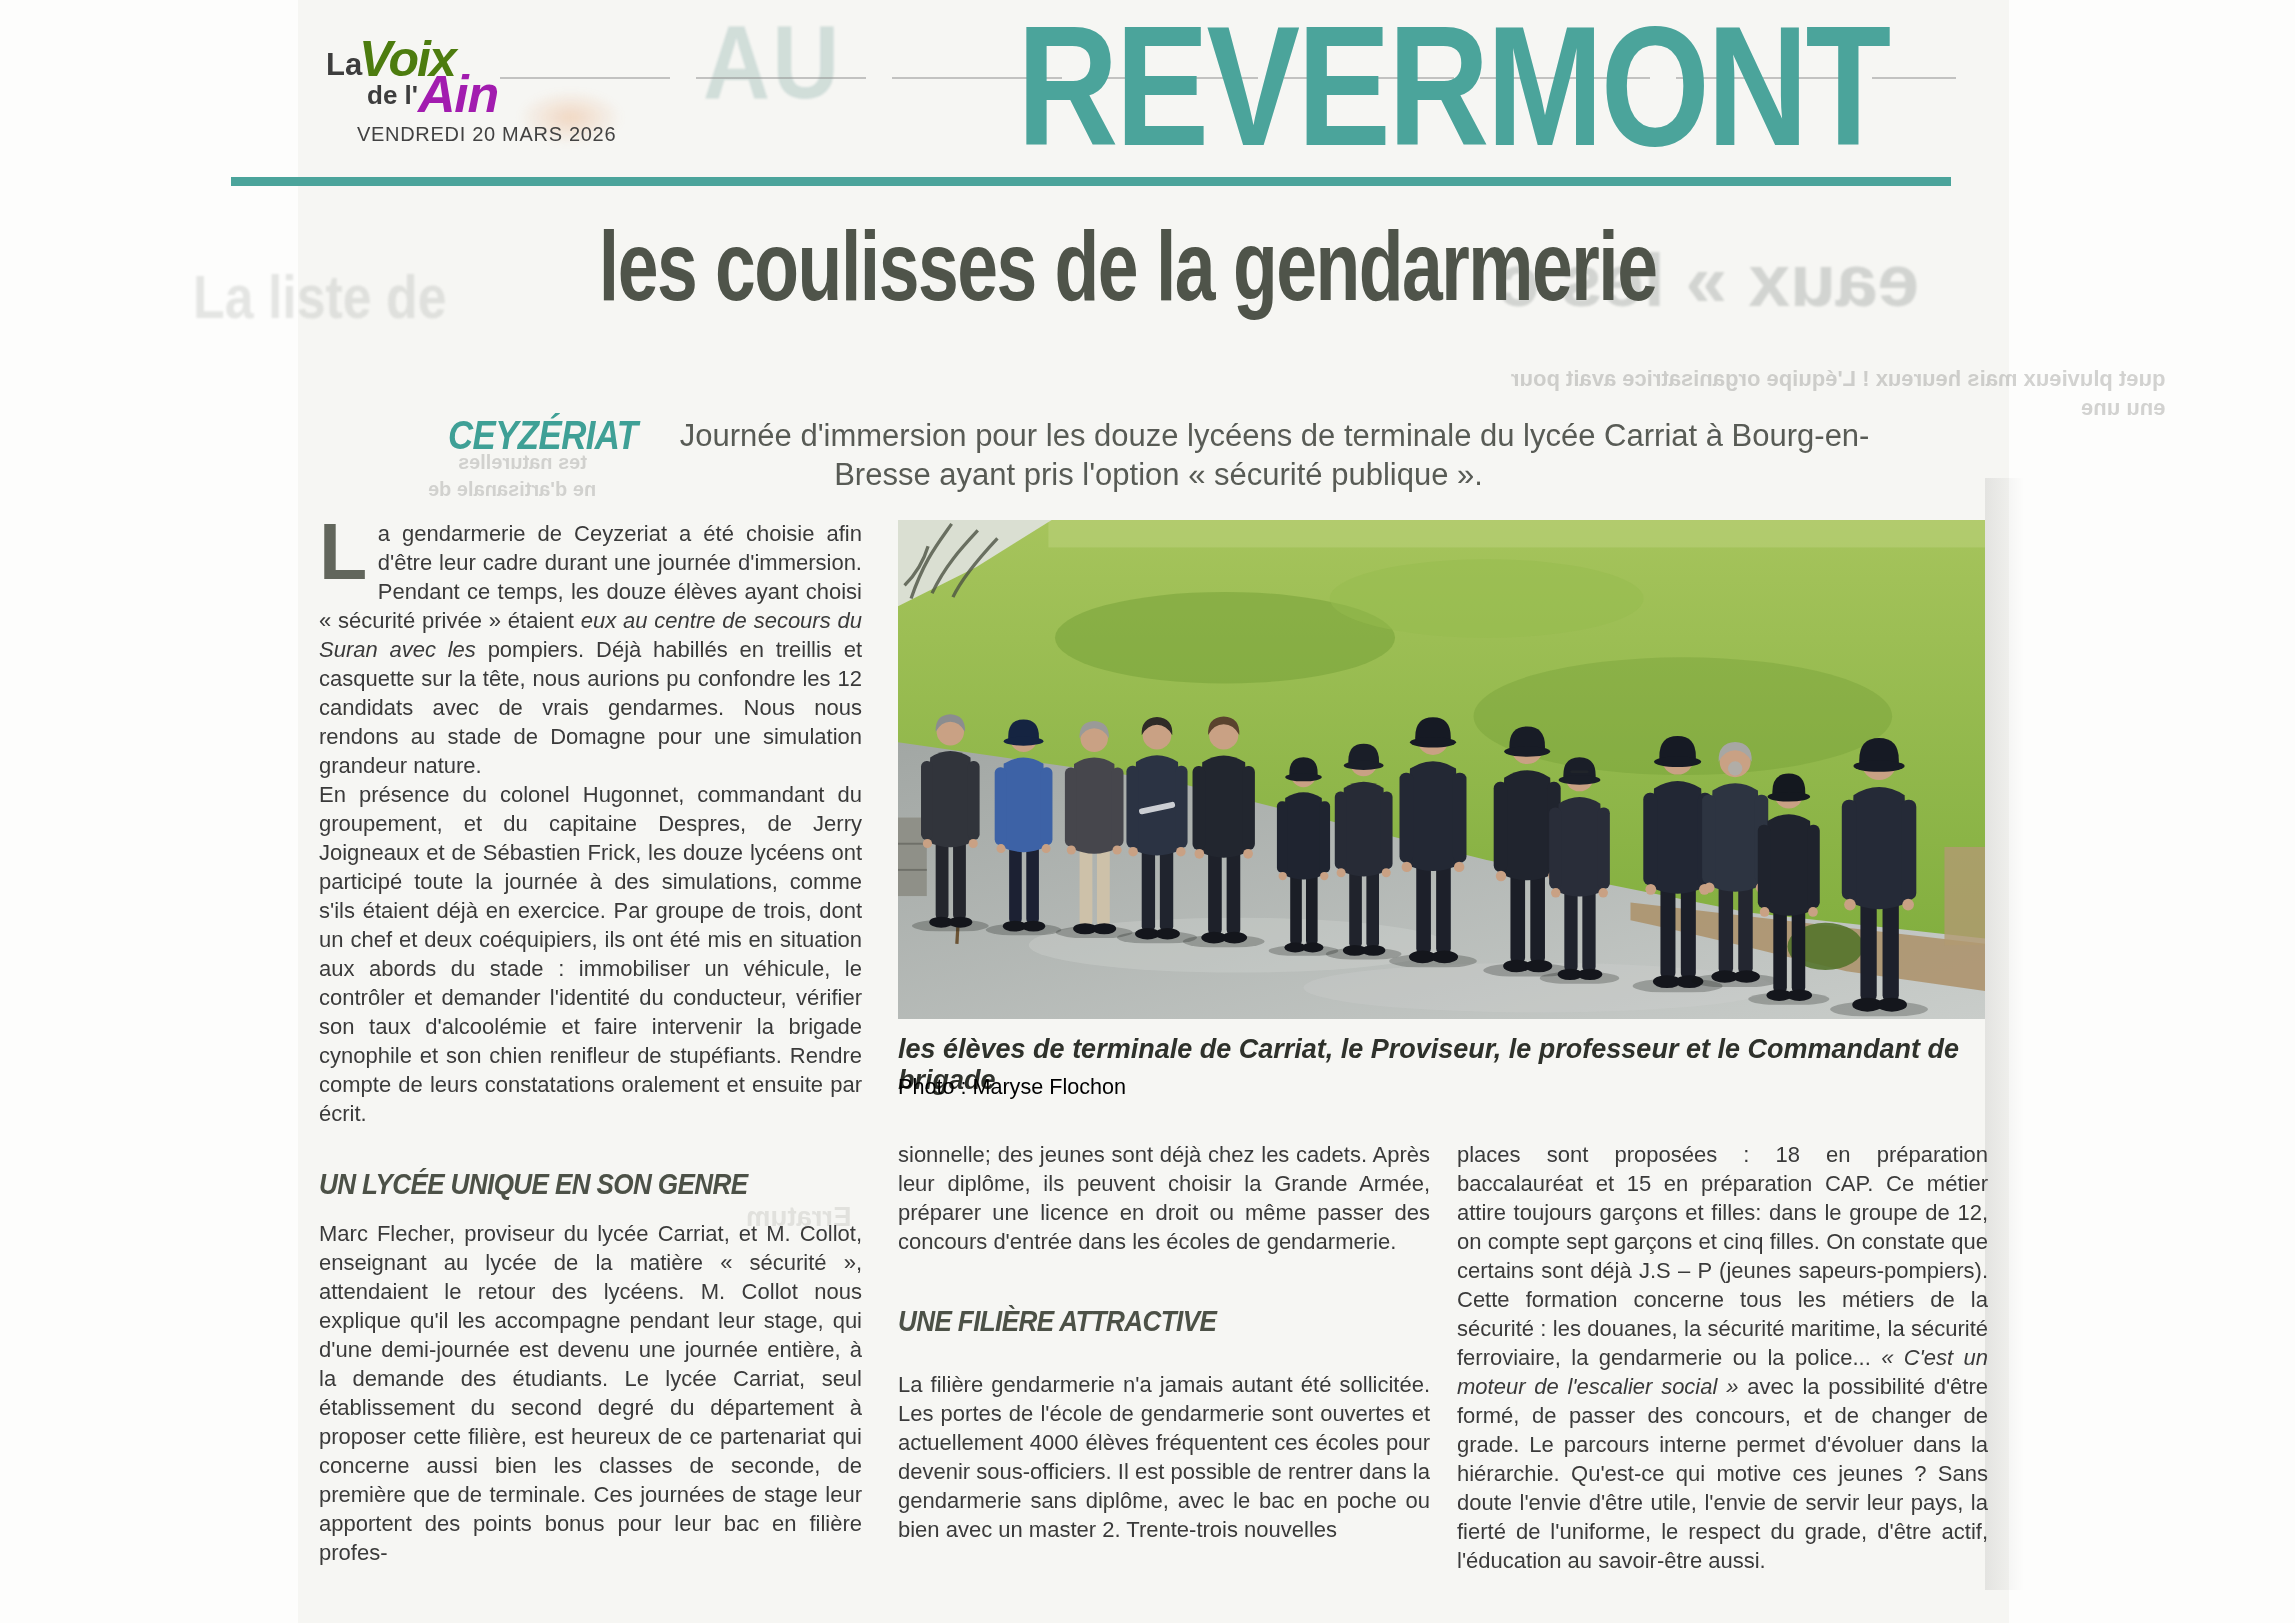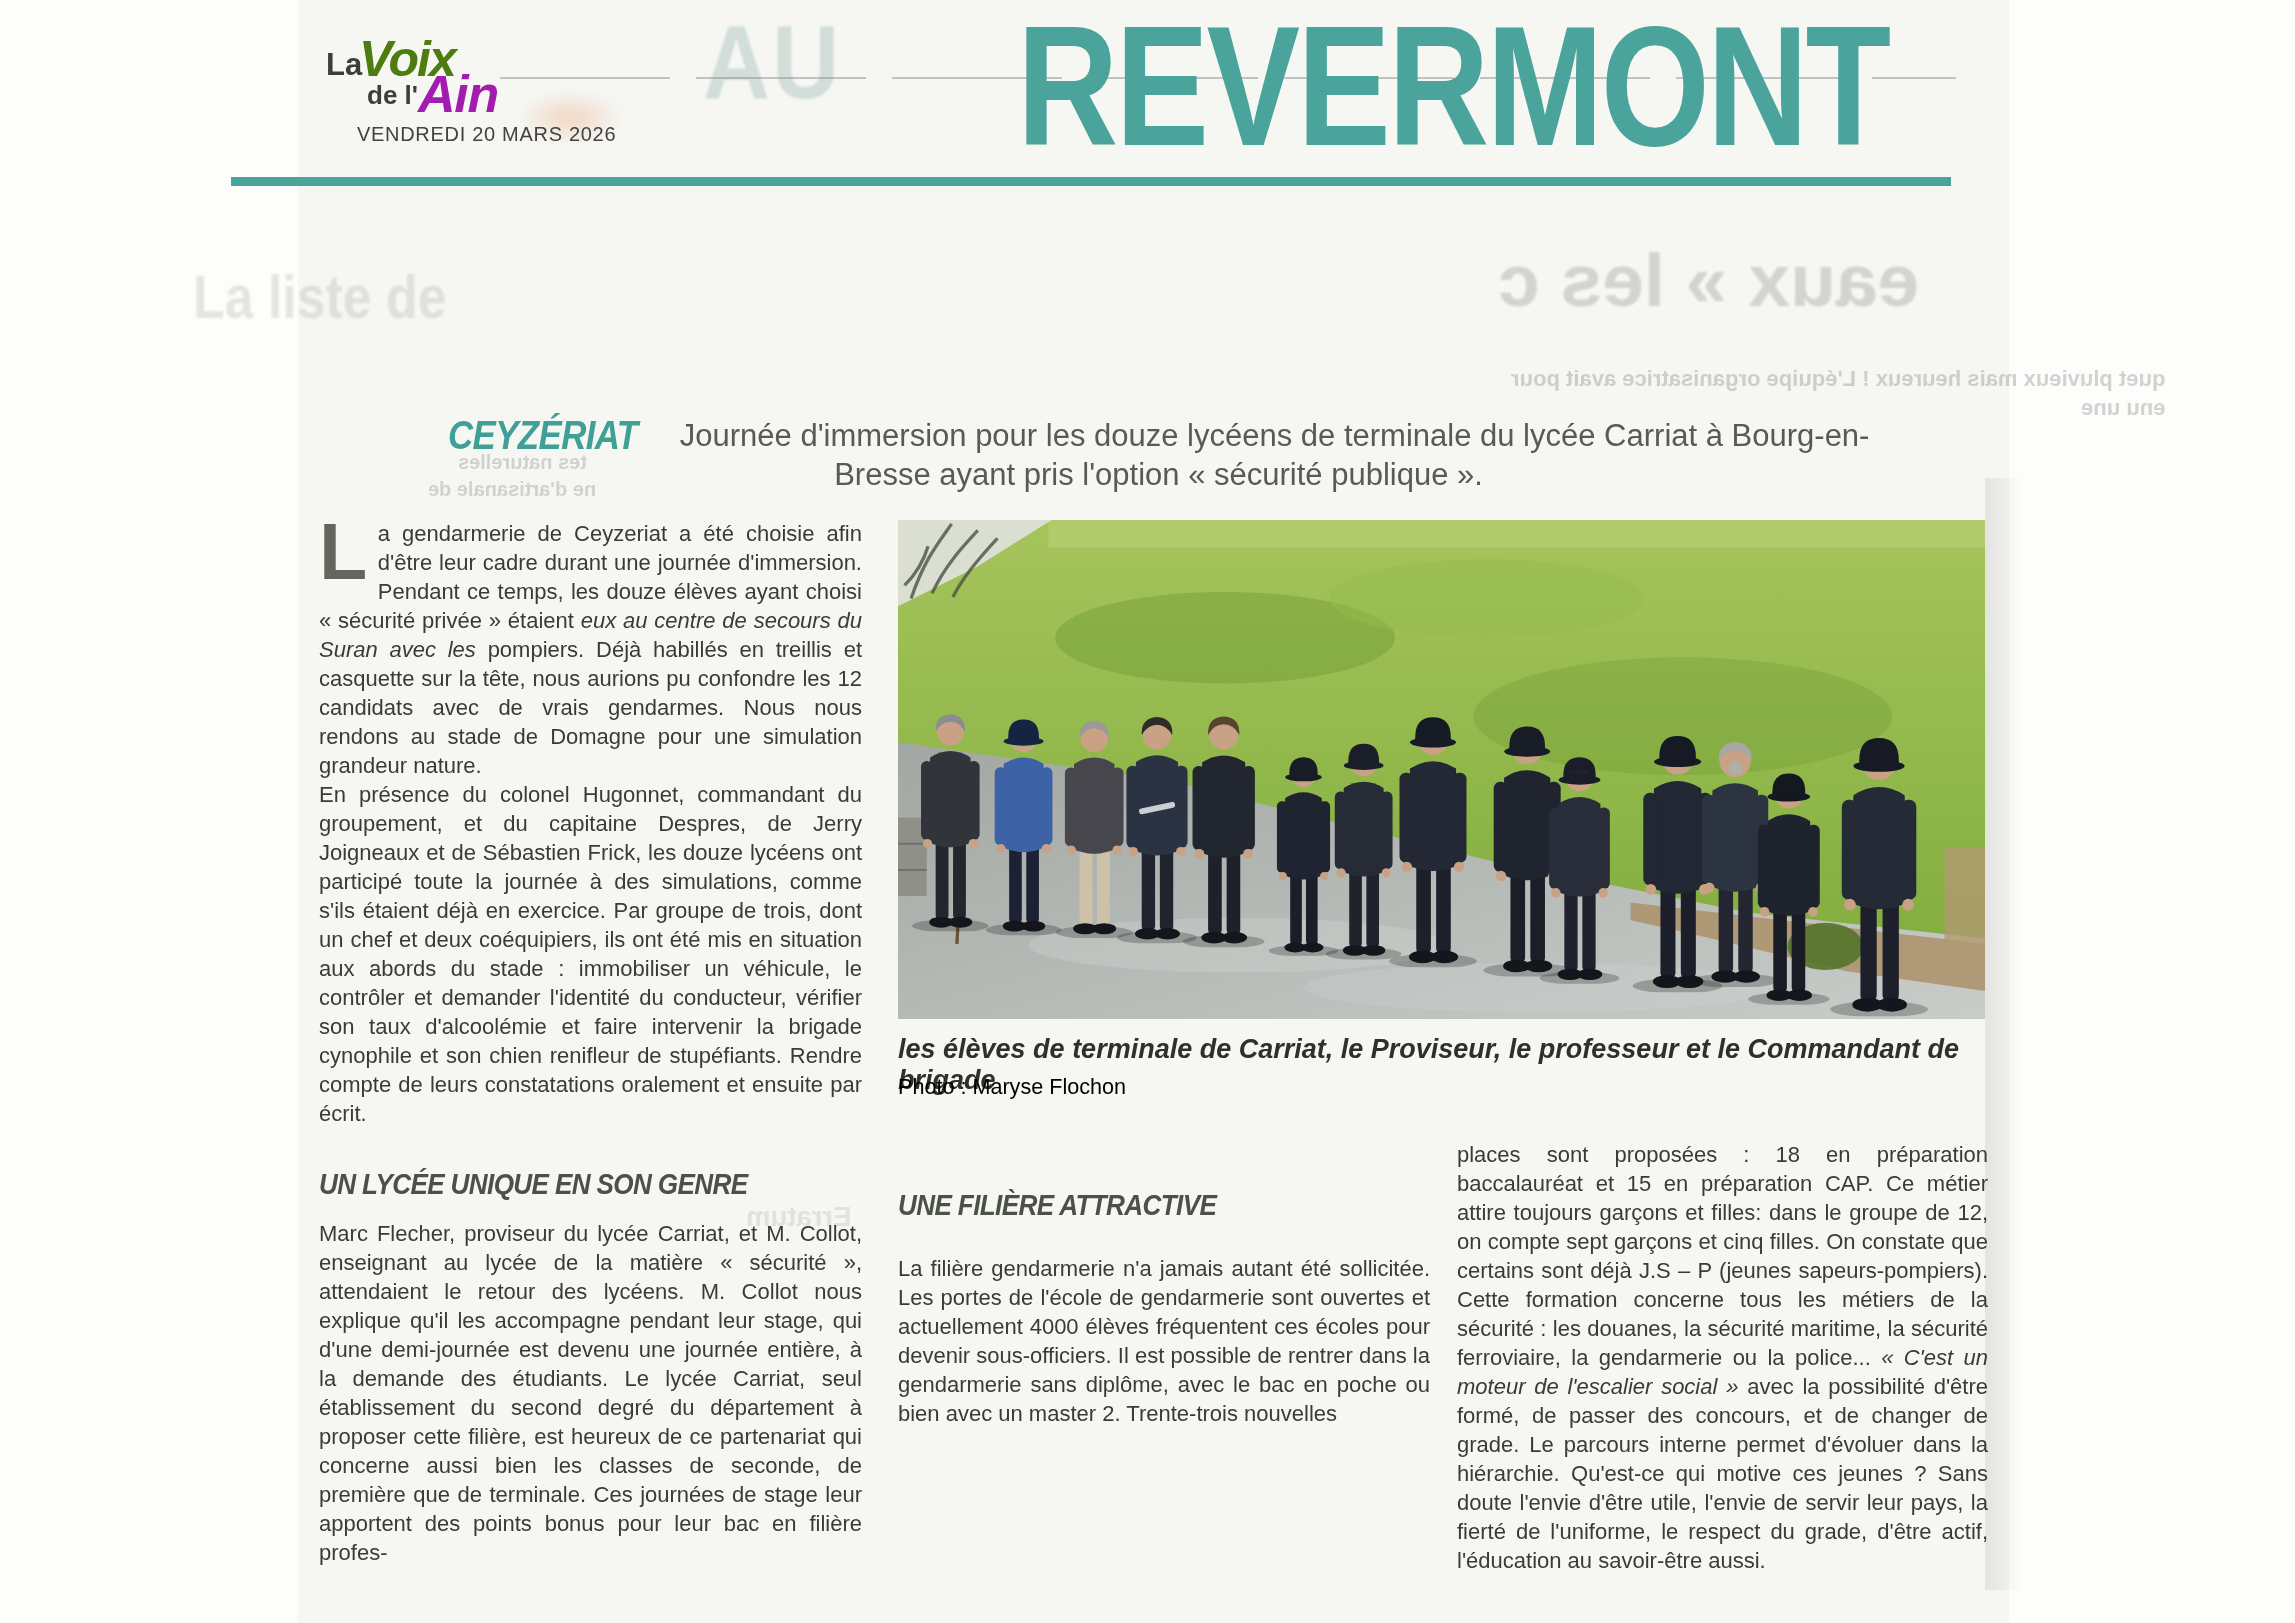--- a/index.html
+++ b/index.html
@@ -105,20 +105,21 @@
   <span class="abs logo-voix">Voix</span>
   <span class="abs logo-de">de l'</span>
   <span class="abs logo-ain">Ain</span>
 </div>
 <div class="abs date">VENDREDI 20 MARS 2026</div>
 <div class="abs rule-top"></div>
 <div class="abs section">REVERMONT</div>
 <div class="abs tealbar"></div>
 
 <div class="abs headline">
+  <div><span class="squeeze">les coulisses de la gendarmerie</span></div>
 </div>
 
 <div class="abs lead">
   <span class="lead-tag">CEYZÉRIAT</span><span>Journée d'immersion pour les douze lycéens de terminale du lycée Carriat à Bourg-en-Bresse ayant pris l'option « sécurité publique ».</span>
 </div>
 
 <div class="abs photo">
   <svg viewBox="0 0 1662 763" preserveAspectRatio="none">
     <defs>
       <linearGradient id="grassG" x1="0" y1="0" x2="0" y2="1">
@@ -234,20 +235,21 @@
 <div class="abs credit">Photo : Maryse Flochon</div>
 
 <div class="abs col col1">
   <p><span class="dropcap">L</span><span>a gendarmerie de Ceyzeriat a été choisie afin d'être leur cadre durant une journée d'immersion. Pendant ce temps, les douze élèves ayant choisi « sécurité privée » étaient </span><span class="ital">eux au centre de secours du Suran avec les</span><span> pompiers. Déjà habillés en treillis et casquette sur la tête, nous aurions pu confondre les 12 candidats avec de vrais gendarmes. Nous nous rendons au stade de Domagne pour une simulation grandeur nature.</span></p>
   <p>En présence du colonel Hugonnet, commandant du groupement, et du capitaine Despres, de Jerry Joigneaux et de Sébastien Frick, les douze lycéens ont participé toute la journée à des simulations, comme s'ils étaient déjà en exercice. Par groupe de trois, dont un chef et deux coéquipiers, ils ont été mis en situation aux abords du stade : immobiliser un véhicule, le contrôler et demander l'identité du conducteur, vérifier son taux d'alcoolémie et faire intervenir la brigade cynophile et son chien renifleur de stupéfiants. Rendre compte de leurs constatations oralement et ensuite par écrit.</p>
   <div class="subhead sh1">UN LYCÉE UNIQUE EN SON GENRE</div>
   <p>Marc Flecher, proviseur du lycée Carriat, et M. Collot, enseignant au lycée de la matière « sécurité », attendaient le retour des lycéens. M. Collot nous explique qu'il les accompagne pendant leur stage, qui d'une demi-journée est devenu une journée entière, à la demande des étudiants. Le lycée Carriat, seul établissement du second degré du département à proposer cette filière, est heureux de ce partenariat qui concerne aussi bien les classes de seconde, de première que de terminale. Ces journées de stage leur apportent des points bonus pour leur bac en filière profes-</p>
 </div>
 
 <div class="abs col col2">
+  <p>sionnelle; des jeunes sont déjà chez les cadets. Après leur diplôme, ils peuvent choisir la Grande Armée, préparer une licence en droit ou même passer des concours d'entrée dans les écoles de gendarmerie.</p>
   <div class="subhead sh2">UNE FILIÈRE ATTRACTIVE</div>
   <p>La filière gendarmerie n'a jamais autant été sollicitée. Les portes de l'école de gendarmerie sont ouvertes et actuellement 4000 élèves fréquentent ces écoles pour devenir sous-officiers. Il est possible de rentrer dans la gendarmerie sans diplôme, avec le bac en poche ou bien avec un master 2. Trente-trois nouvelles</p>
 </div>
 
 <div class="abs col col3">
   <p><span>places sont proposées : 18 en préparation baccalauréat et 15 en préparation CAP. Ce métier attire toujours garçons et filles: dans le groupe de 12, on compte sept garçons et cinq filles. On constate que certains sont déjà J.S – P (jeunes sapeurs-pompiers). Cette formation concerne tous les métiers de la sécurité : les douanes, la sécurité maritime, la sécurité ferroviaire, la gendarmerie ou la police... </span><span class="ital">« C'est un moteur de l'escalier social »</span><span> avec la possibilité d'être formé, de passer des concours, et de changer de grade. Le parcours interne permet d'évoluer dans la hiérarchie. Qu'est-ce qui motive ces jeunes ? Sans doute l'envie d'être utile, l'envie de servir leur pays, la fierté de l'uniforme, le respect du grade, d'être actif, l'éducation au savoir-être aussi.</span></p>
 </div>
 
 
 </body></html>

